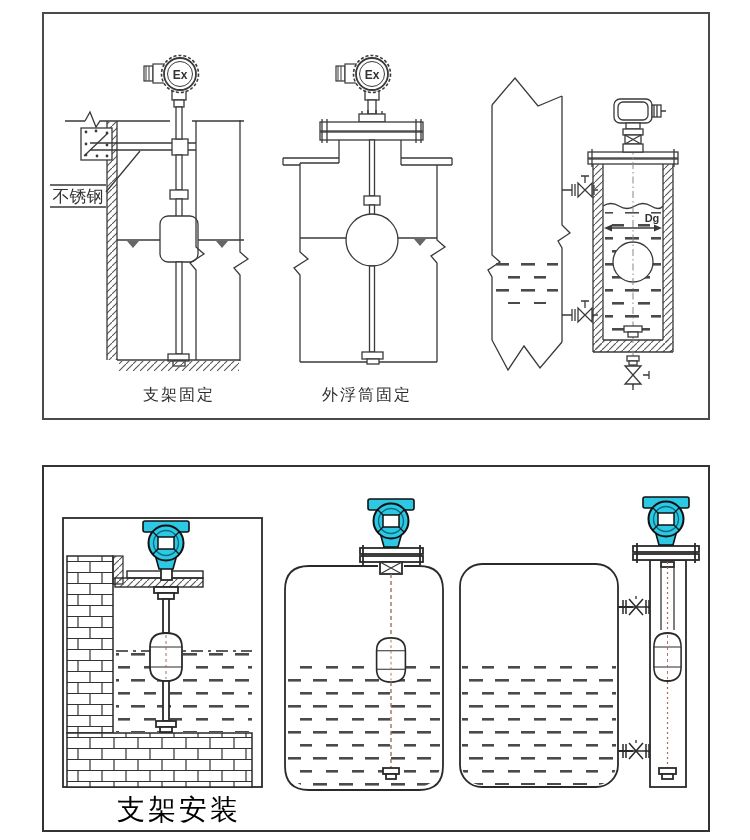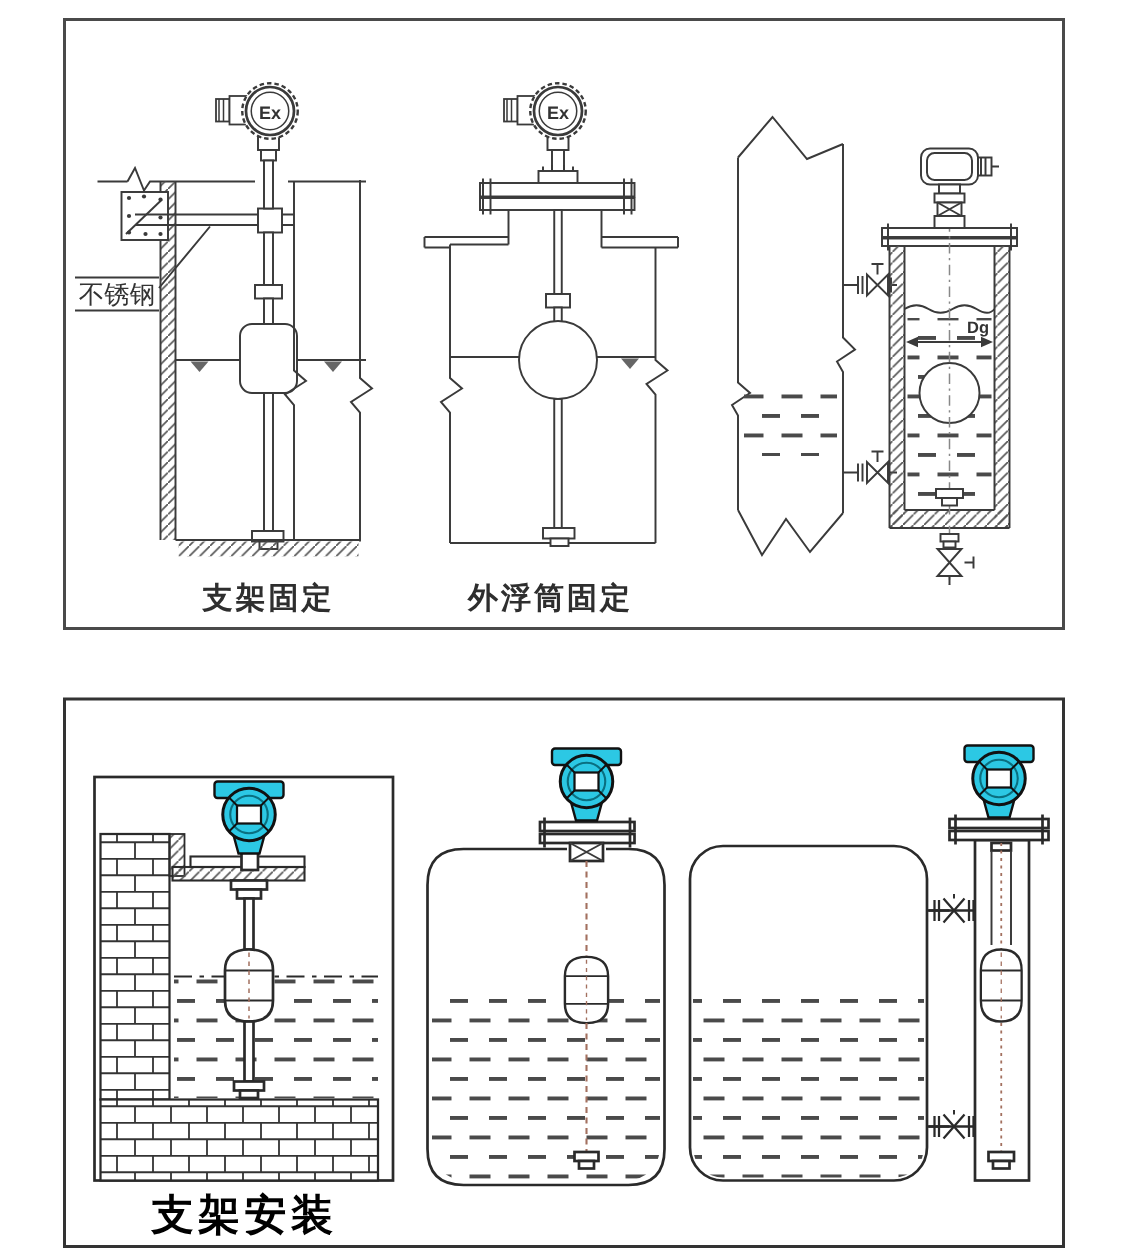--- a/index.html
+++ b/index.html
@@ -3,22 +3,22 @@
 <meta charset="utf-8">
 <style>
   html,body{margin:0;padding:0;background:#ffffff;}
   .page{position:relative;width:750px;height:840px;background:#fff;overflow:hidden;
         font-family:"Liberation Sans","DejaVu Sans",sans-serif;}
   .panel{position:absolute;background:#fff;}
   .panel.top{left:42px;top:12px;width:664px;height:404px;border:2px solid #4a4a4a;}
   .panel.bottom{left:42px;top:465px;width:664px;height:363px;border:2px solid #333;}
   svg.fig{position:absolute;overflow:visible;}
   .cap{position:absolute;transform:translateX(-50%);white-space:nowrap;color:#2e2e2e;}
-  .cap.top{font-size:20px;font-weight:700;letter-spacing:2px;}
-  .cap.bot{font-size:28px;font-weight:700;color:#000;letter-spacing:3px;}
+  .cap.top{font-size:16px;font-weight:400;letter-spacing:2px;}
+  .cap.bot{font-size:28px;font-weight:400;color:#000;letter-spacing:3px;margin-left:16px;}
   .ln{stroke:#3a3a3a;stroke-width:1.3;fill:none;}
   .ln2{stroke:#2a2a2a;stroke-width:1.8;fill:none;}
   .wf{fill:#fff;stroke:#3a3a3a;stroke-width:1.3;}
   .wf2{fill:#fff;stroke:#2a2a2a;stroke-width:1.8;}
   text.ann{fill:#333;font-family:"Liberation Sans","DejaVu Sans",sans-serif;}
 </style>
 </head>
 <body>
 
 <div class="page">

